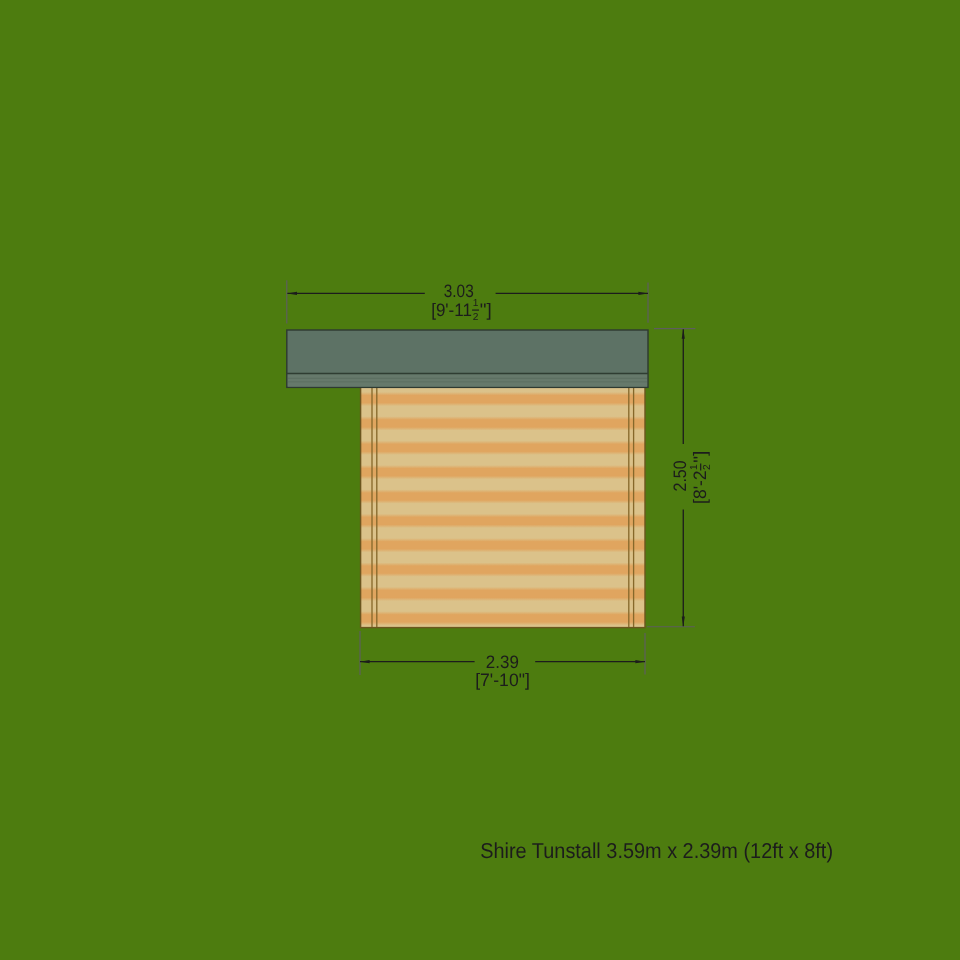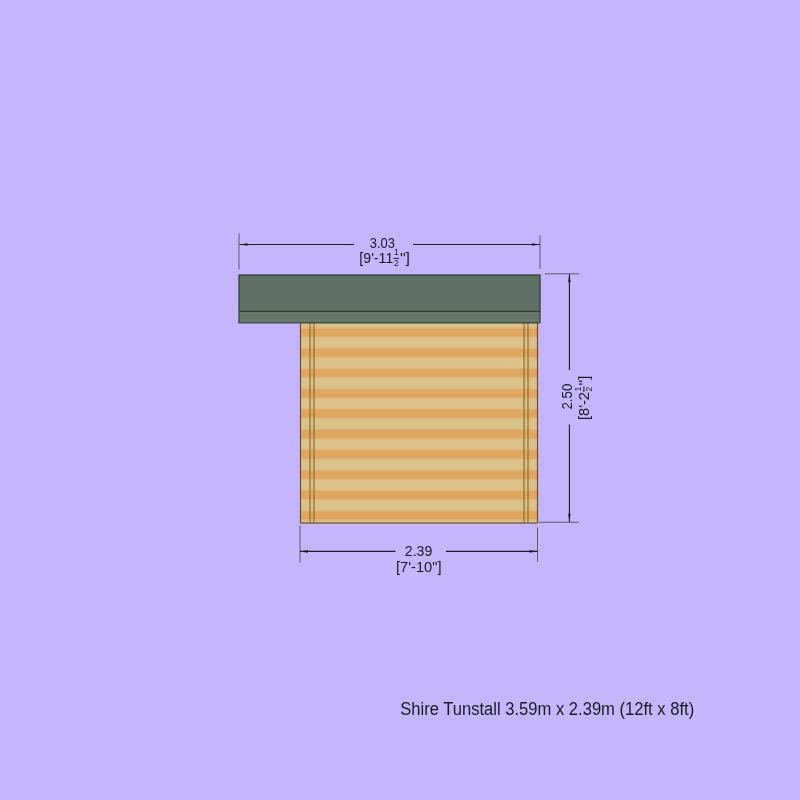--- a/index.html
+++ b/index.html
@@ -1,16 +1,16 @@
 <!DOCTYPE html>
 <html><head>
 <meta charset="utf-8">
 <style>
   html,body{margin:0;padding:0;background:#ffffff;}
-  .page{position:relative;width:800px;height:800px;background:#c4b5fd;overflow:hidden;
+  .page{position:relative;width:800px;height:800px;background:#4d7c0f;overflow:hidden;
         font-family:"Liberation Sans", sans-serif;}
   svg{position:absolute;left:0;top:0;}
   .dimtxt{font-family:"Liberation Sans", sans-serif;fill:#1c1c1c;}
 </style>
 </head>
 <body>
 <div class="page">
 <svg width="800" height="800" viewBox="0 0 800 800">
   <defs>
     <linearGradient id="logs" x1="0" y1="322.4" x2="0" y2="342.7" gradientUnits="userSpaceOnUse" spreadMethod="repeat">

